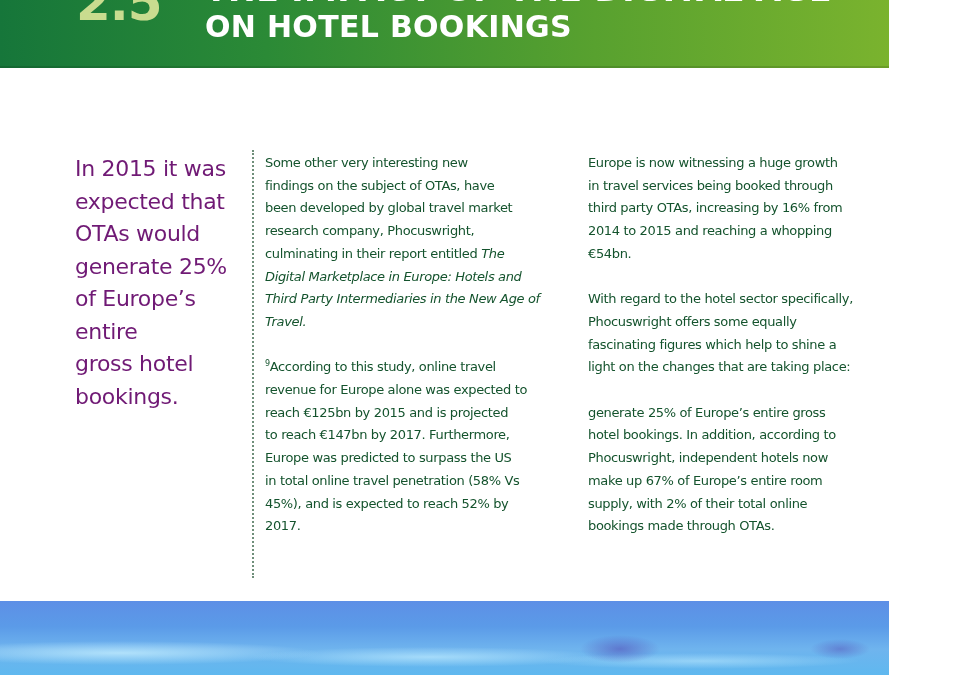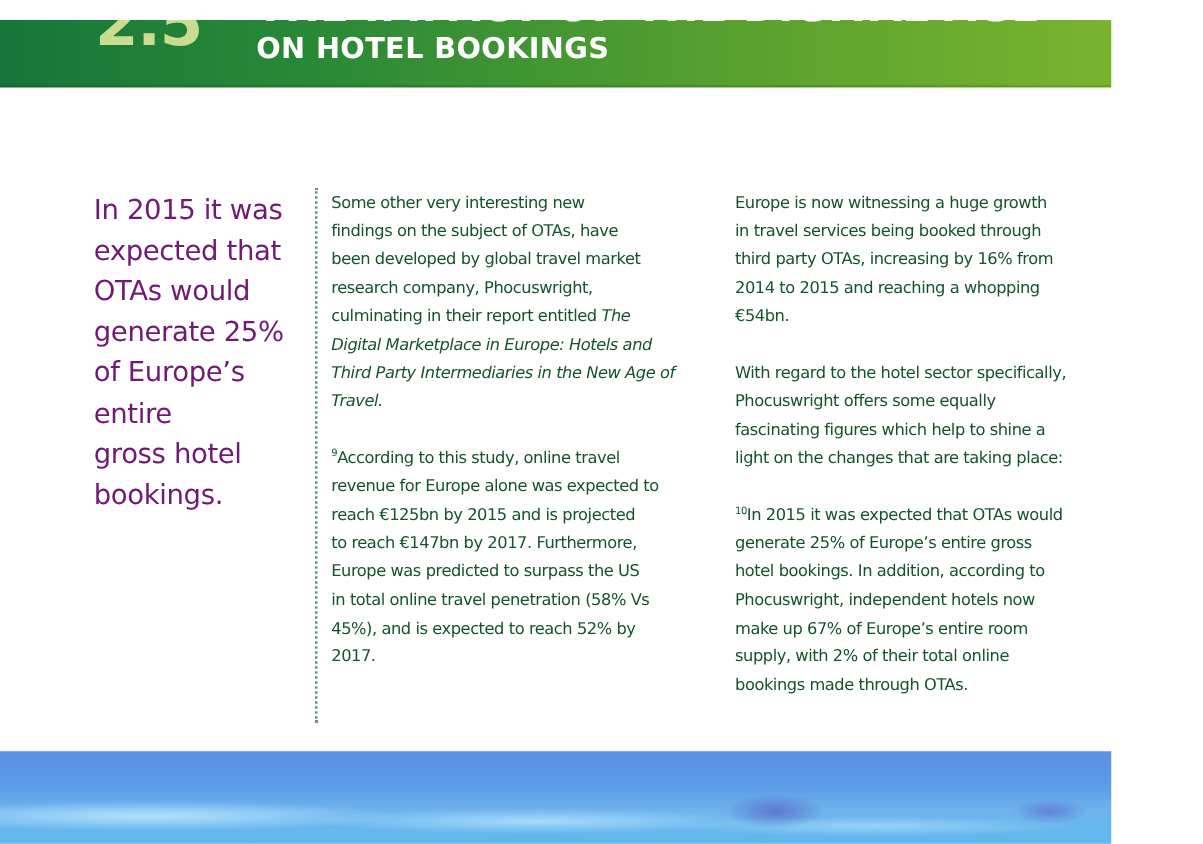--- a/index.html
+++ b/index.html
@@ -10,23 +10,23 @@
     body {
       width: 962px;
       height: 675px;
       position: relative;
       overflow: hidden;
       font-family: "DejaVu Sans", sans-serif;
     }
     .header-banner {
       position: absolute;
       left: 0;
-      top: 16px;
+      top: 0;
       width: 889px;
-      height: 54px;
+      height: 68px;
       background: linear-gradient(90deg, #16763a 0%, #2b8a36 30%, #56a02f 65%, #7ab32e 100%);
       overflow: hidden;
       text-align: right;
     }
     .header-banner::after {
       content: "";
       position: absolute;
       left: 0; right: 0; bottom: 0;
       height: 2px;
       background: rgba(0,0,0,0.12);
@@ -51,21 +51,21 @@
       color: #ffffff;
       line-height: 1;
       white-space: nowrap;
       letter-spacing: 0.5px;
     }
     .title-line-2 {
       position: absolute;
       left: 205px;
       top: 12px;
       font-weight: bold;
-      font-size: 23px;
+      font-size: 30px;
       color: #ffffff;
       line-height: 1;
       white-space: nowrap;
       letter-spacing: 0.3px;
     }
     .pullquote {
       position: absolute;
       left: 75px;
       top: 153px;
       width: 175px;
@@ -174,21 +174,20 @@
     <span class="ln">2014 to 2015 and reaching a whopping</span>
     <span class="ln">€54bn.</span>
   </p>
   <p>
     <span class="ln">With regard to the hotel sector specifically,</span>
     <span class="ln">Phocuswright offers some equally</span>
     <span class="ln">fascinating figures which help to shine a</span>
     <span class="ln">light on the changes that are taking place:</span>
   </p>
   <p>
-    <span class="ln"><sup>10</sup><span>In 2015 it was expected that OTAs would</span></span>
     <span class="ln">generate 25% of Europe’s entire gross</span>
     <span class="ln">hotel bookings. In addition, according to</span>
     <span class="ln">Phocuswright, independent hotels now</span>
     <span class="ln">make up 67% of Europe’s entire room</span>
     <span class="ln">supply, with 2% of their total online</span>
     <span class="ln">bookings made through OTAs.</span>
   </p>
 </div>
 
 <div class="sky-banner"></div>

